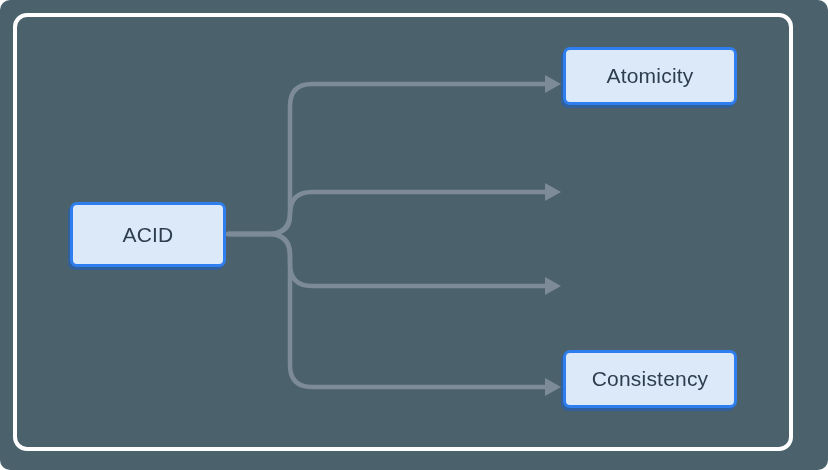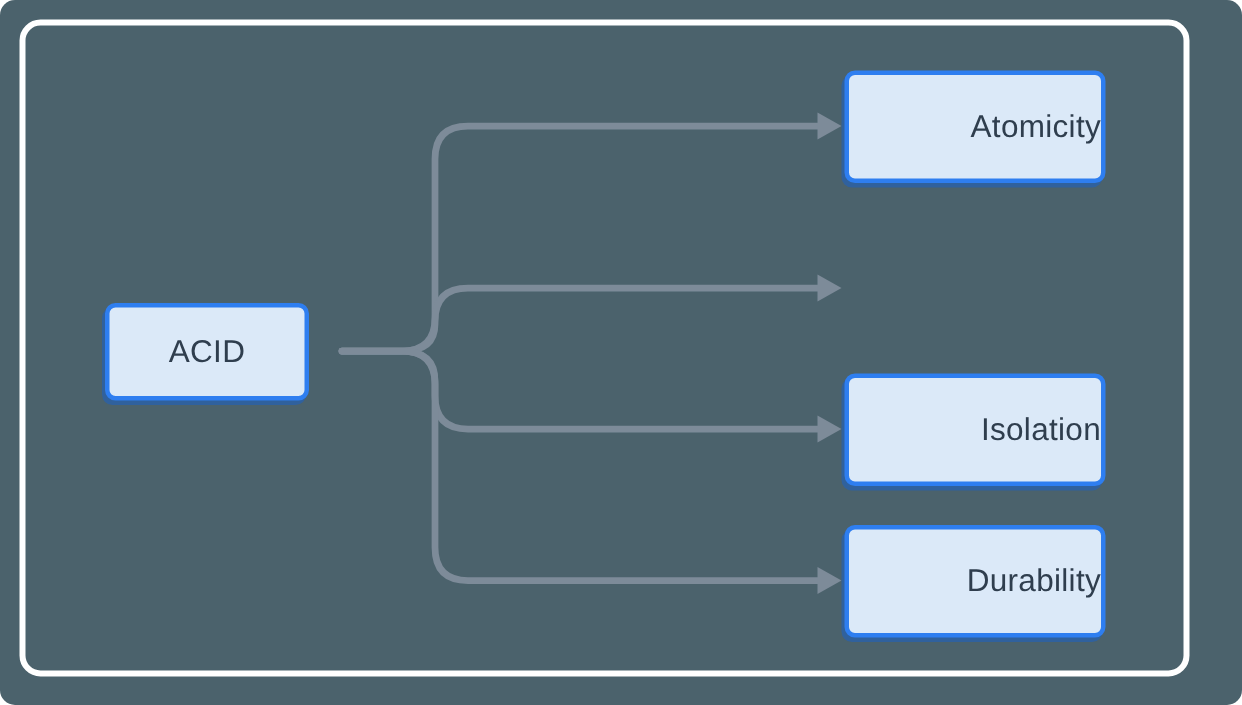--- a/index.html
+++ b/index.html
@@ -49,22 +49,22 @@
     justify-content: center;
     background: var(--node-fill, #dbe9f8);
     border: 3px solid var(--node-border, #2e7ef0);
     border-radius: 7px;
     box-sizing: border-box;
     box-shadow: -2px 3px 0 0 rgba(27, 96, 199, 0.55);
     color: var(--node-text, #2f3e4e);
     font-size: 21px;
     letter-spacing: 0.2px;
   }
-  .node-root   { left: 70px;  top: 202px; width: 136px; height: 65px; }
-  .node-child  { left: 563px; width: 174px; height: 75px; justify-content: flex-end; }
+  .node-root   { left: 70px;  top: 202px; width: 156px; height: 65px; }
+  .node-child  { left: 563px; width: 174px; height: 58px; }
   .node-child-0 { top: 47px;  }
   .node-child-1 { top: 155px; }
   .node-child-2 { top: 249px; }
   .node-child-3 { top: 350px; }
 </style>
 </head>
 <body>
 
 <div class="canvas">
 
@@ -83,21 +83,18 @@
 
   <div class="node node-root">
     <span>ACID</span>
   </div>
 
   <div class="node node-child node-child-0">
     <span>Atomicity</span>
   </div>
 
 
-  <div class="node node-child node-child-2">
-    <span>Isolation</span>
-  </div>
 
   <div class="node node-child node-child-3">
-    <span>Durability</span>
+    <span>Consistency</span>
   </div>
 
 </div>
 
 </body></html>

